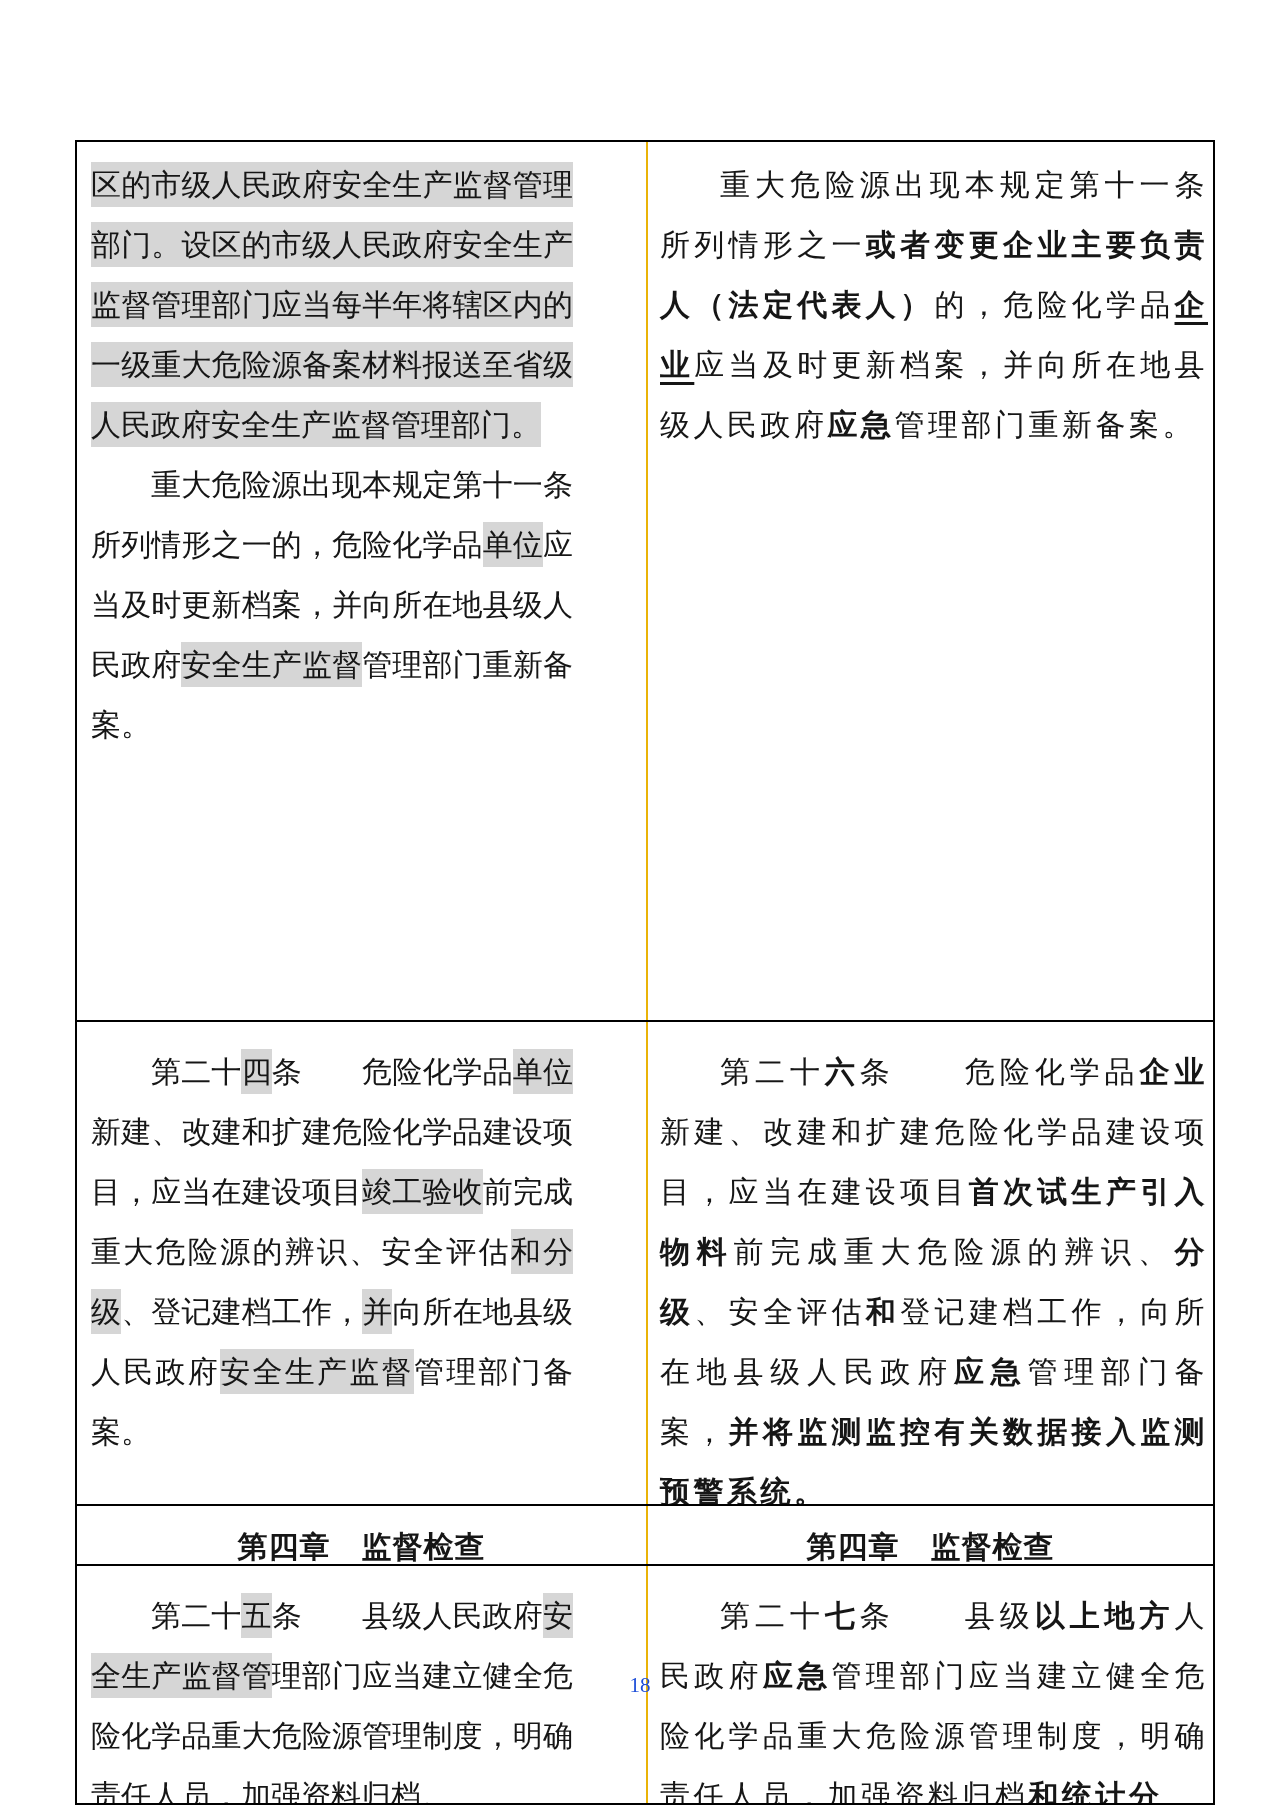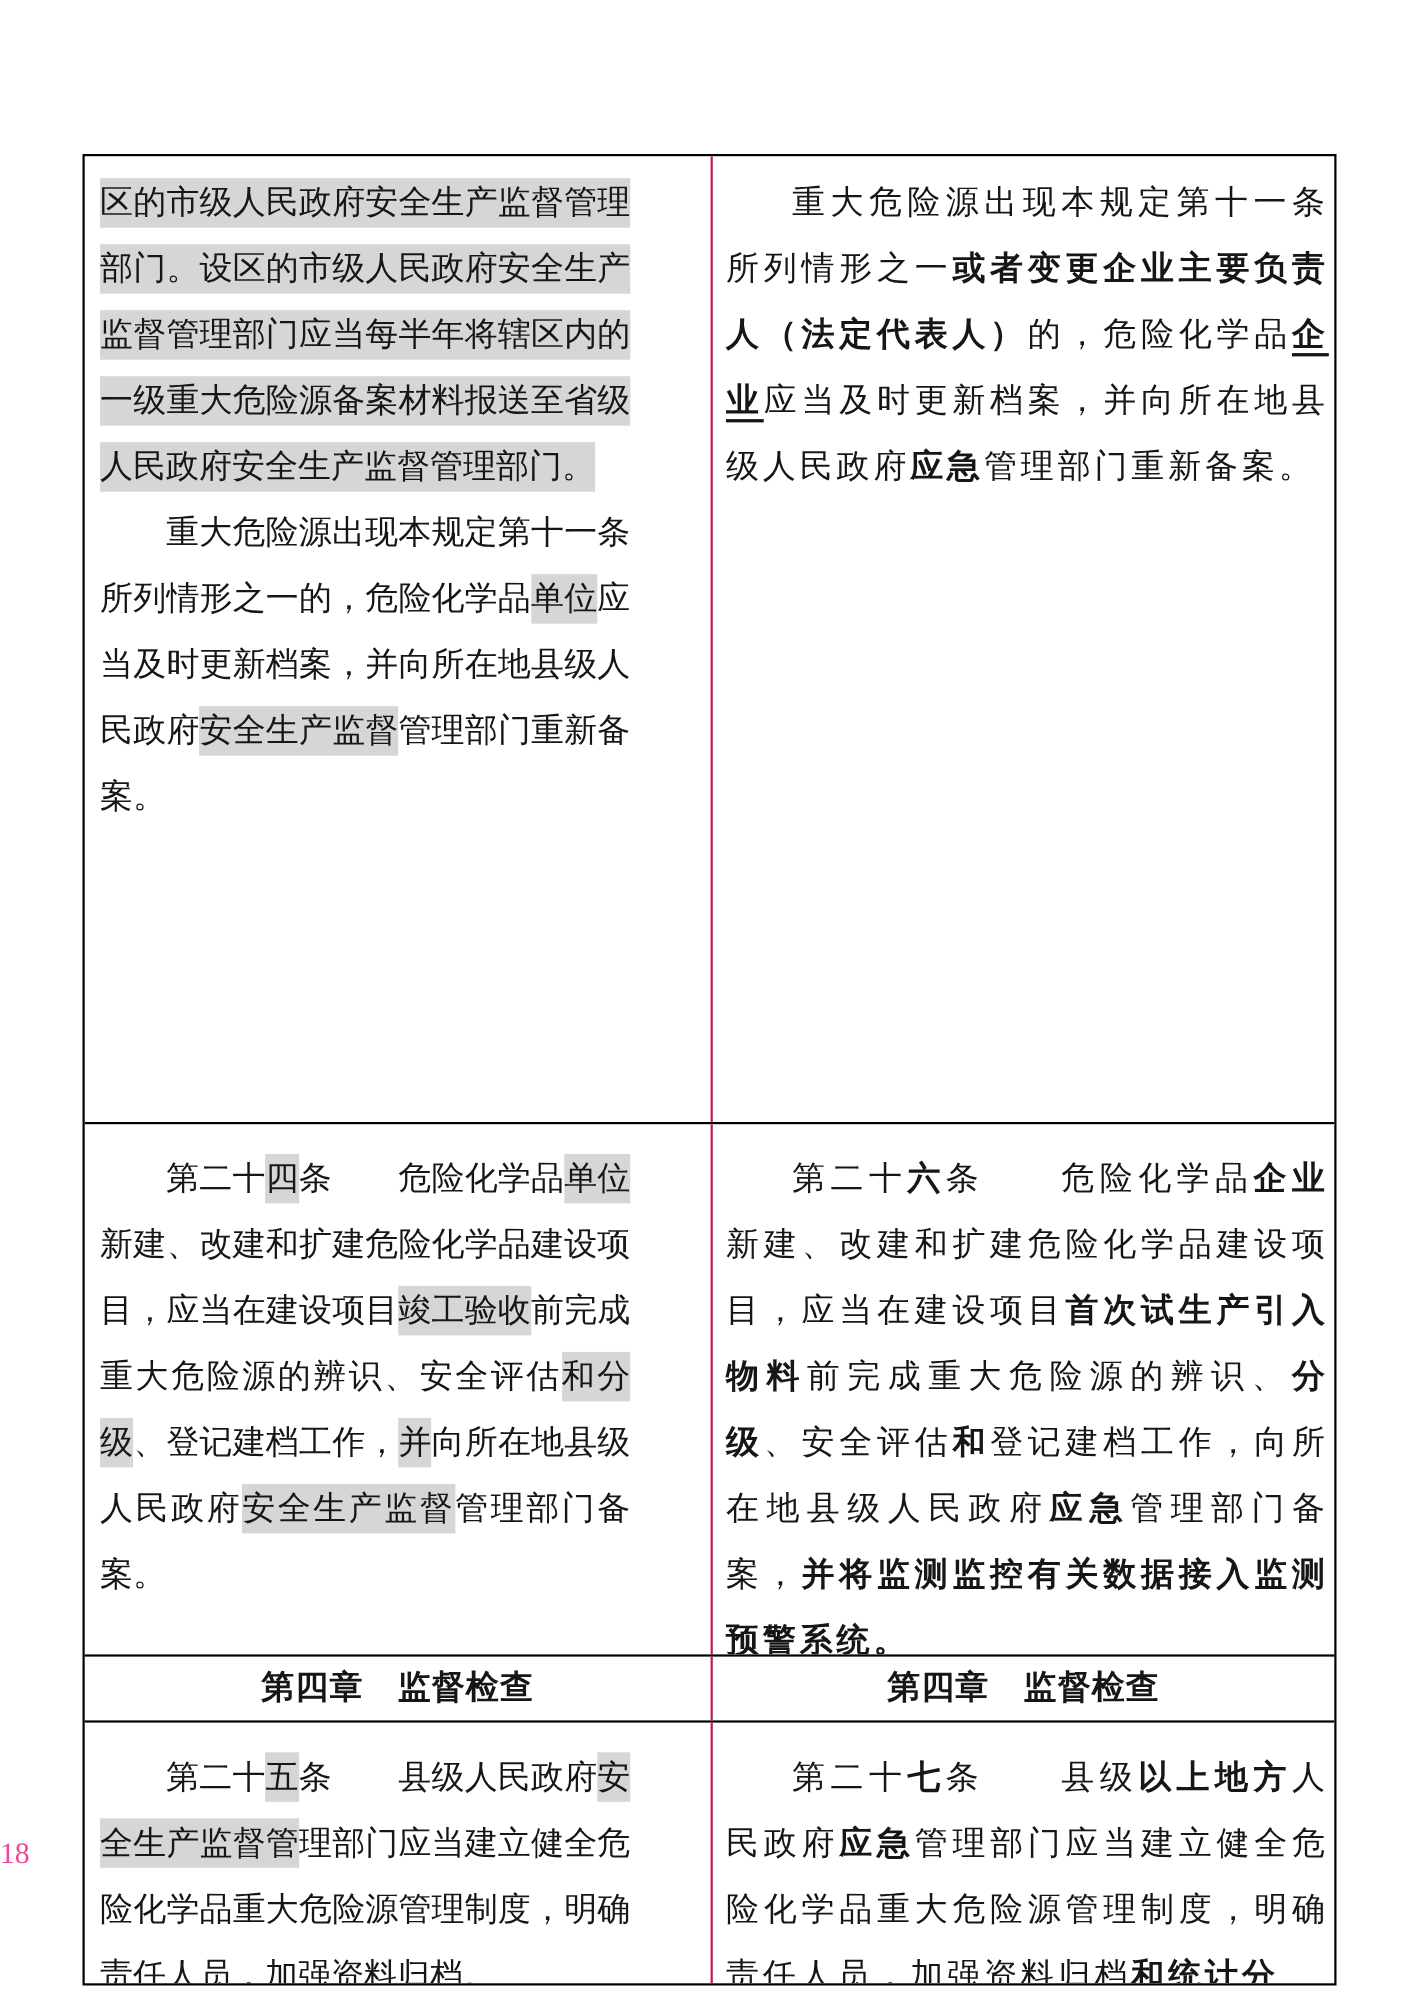--- a/index.html
+++ b/index.html
@@ -15,41 +15,41 @@
   .t-row{display:flex;box-sizing:border-box;overflow:hidden;}
   .t-row + .t-row{border-top:2px solid #000;}
   .t-row:nth-child(1){height:878px;}
   .t-row:nth-child(2){height:484px;}
   .t-row:nth-child(3){height:60px;}
   .t-row:nth-child(4){height:239px;}
   .cell{
     box-sizing:border-box;font-size:30px;line-height:60px;overflow:hidden;
   }
   .cell.left{width:569px;padding:13px 73px 0 14px;}
-  .cell.right{flex:1;border-left:2px solid #be185d;padding:13px 5px 0 12px;letter-spacing:3.5px;}
+  .cell.right{flex:1;border-left:2px solid #eab308;padding:13px 5px 0 12px;letter-spacing:3.5px;}
   .t-row:nth-child(2) .cell,
   .t-row:nth-child(4) .cell{padding-top:20px;}
-  .t-row.heading .cell{padding:0 10px;letter-spacing:1px;}
+  .t-row.heading .cell{padding:12px 10px;letter-spacing:1px;}
   .para{margin:0;text-align:justify;text-justify:inter-character;}
   .para.indent{text-indent:60px;}
   .heading .para{text-align:center;text-indent:0;line-height:58px;}
   .run-n{}
   .run-hl{background:#d6d6d6;padding:6px 0;}
   .run-b,.run-bu{
     font-family:"Liberation Sans","DejaVu Sans",sans-serif;
     font-weight:700;
   }
   .run-bu{
     text-decoration:underline;
     text-decoration-thickness:3px;
     text-underline-offset:7px;
   }
   .page-number{
     position:absolute;top:1672px;left:0;width:100%;
-    font-size:27px;line-height:26px;color:#ec4899;
+    text-align:center;font-size:21px;line-height:26px;color:#1d4ed8;
   }
 </style>
 </head>
 <body>
 
 <div class="page">
   <div class="doc-table" id="doc-table">
       <div class="t-row">
         <div class="cell left">
           <p class="para"><span class="run-hl">区的市级人民政府安全生产监督管理部门。设区的市级人民政府安全生产监督管理部门应当每半年将辖区内的一级重大危险源备案材料报送至省级人民政府安全生产监督管理部门。</span></p>

